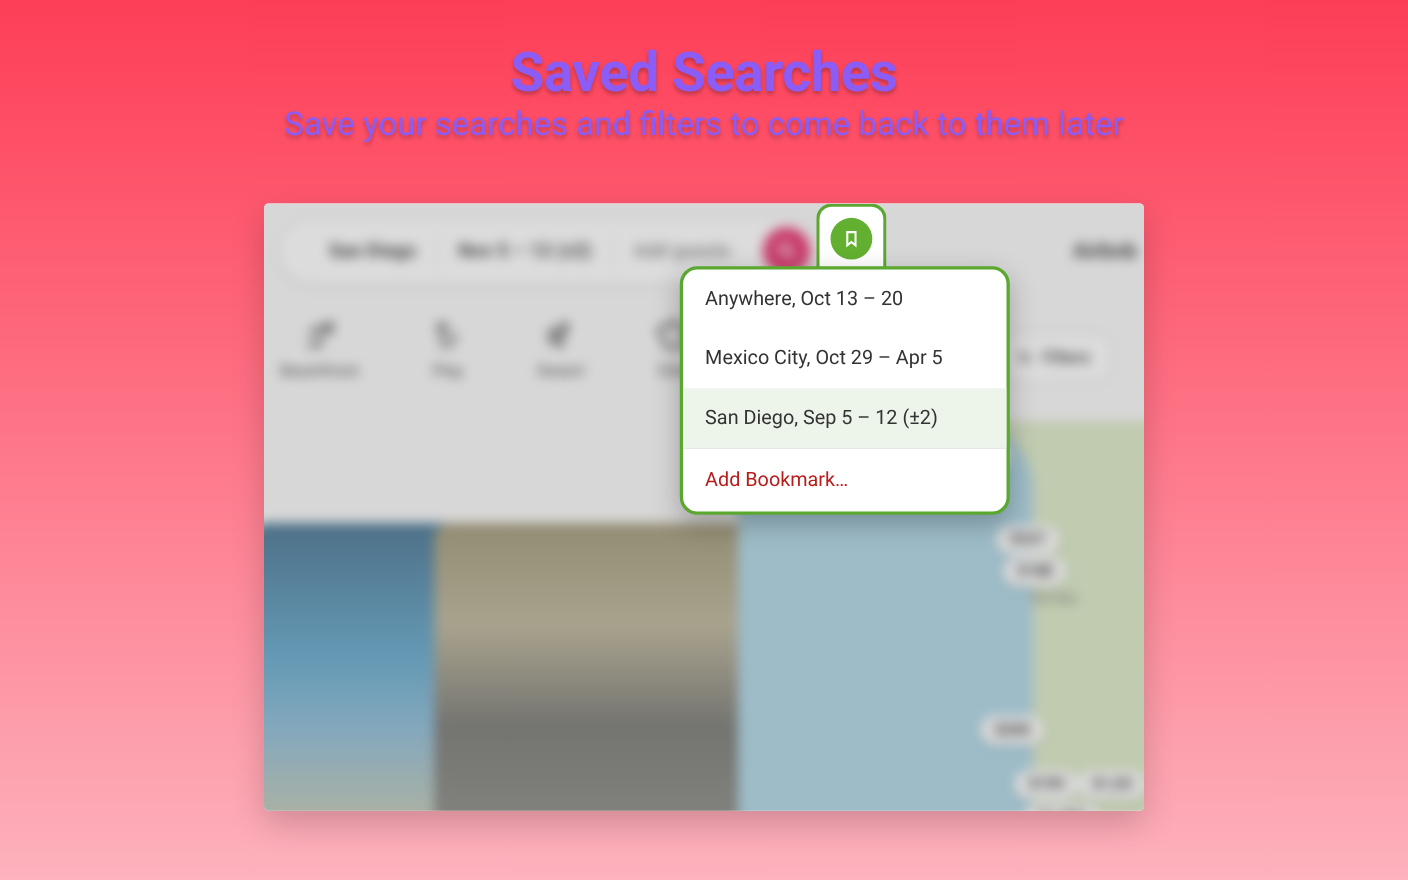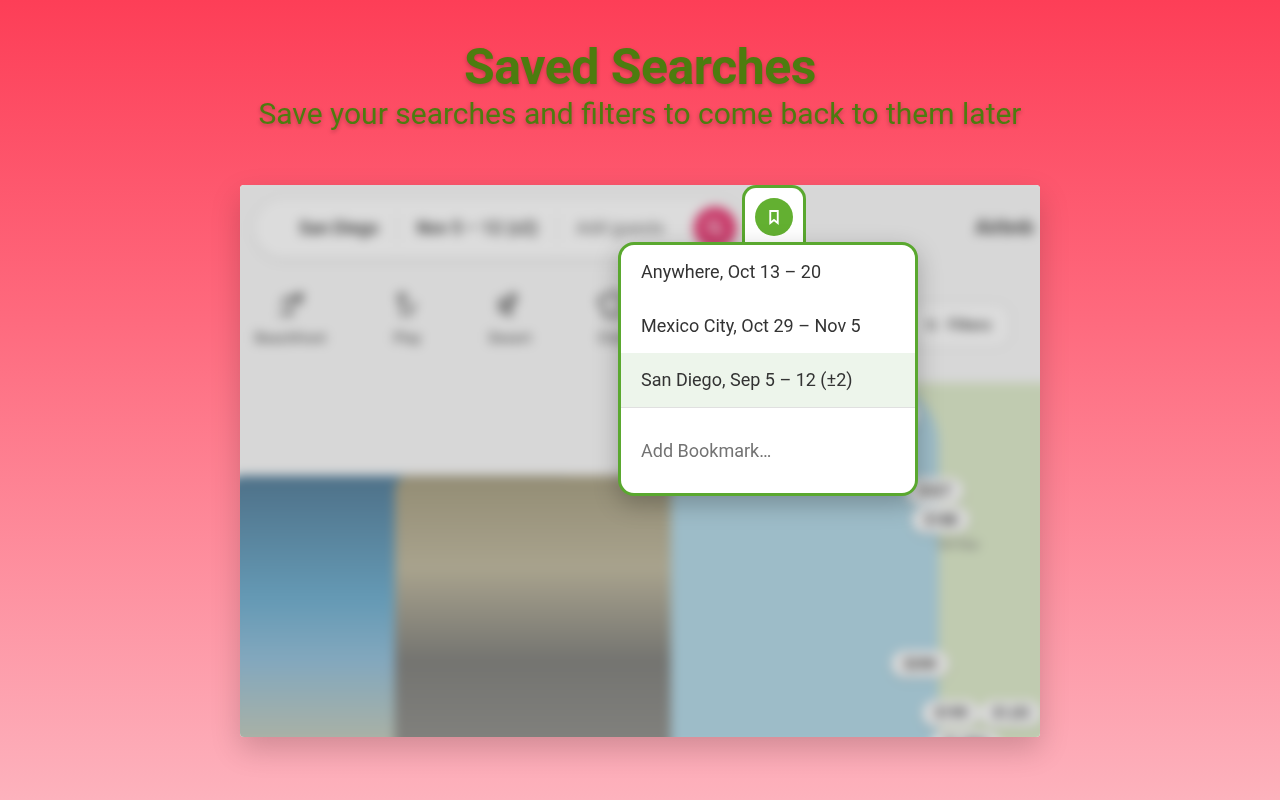--- a/index.html
+++ b/index.html
@@ -5,21 +5,21 @@
   * { margin: 0; padding: 0; box-sizing: border-box; }
   html, body { width: 1280px; height: 800px; overflow: hidden; font-family: -apple-system, BlinkMacSystemFont, "Segoe UI", Roboto, Helvetica, Arial, sans-serif; }
   body {
     background: linear-gradient(180deg, #fd3e57 0%, #fe6a7e 40%, #fdb2bd 100%);
     display: flex;
     flex-direction: column;
     align-items: center;
   }
   .hero {
     text-align: center;
-    color: #4d7c0f;
+    color: #8b5cf6;
     margin-top: 38px;
     text-shadow: 0 2px 4px rgba(0,0,0,0.25);
   }
   .hero h1 { font-size: 50px; font-weight: 700; letter-spacing: -0.5px; }
   .hero p  { font-size: 30px; font-weight: 400; margin-top: 0; }
 
   
   .screenshot {
     position: relative;
     width: 800px;
@@ -192,23 +192,23 @@
   }
   .popover .row.active {
     background: #edf5eb;
   }
   .popover .separator {
     height: 1px;
     background: #e0e0e0;
     margin: 0;
   }
   .popover .add-row {
-    padding: 32px 20px;
+    padding: 18px 20px;
     font-size: 18px;
-    color: #737373;
+    color: #b91c1c;
   }
 </style>
 </head>
 <body>
 
 <div class="hero">
   <h1>Saved Searches</h1>
   <p>Save your searches and filters to come back to them later</p>
 </div>
 
@@ -300,20 +300,20 @@
   <div class="popover-wrap">
     <div class="bookmark-tab">
       <div class="bookmark-circle">
         <svg viewBox="0 0 24 24">
             <path d="M7 4h10v16l-5-4-5 4V4z"></path>
           </svg>
       </div>
     </div>
     <div class="popover">
       <div class="row">Anywhere, Oct 13 – 20</div>
-      <div class="row">Mexico City, Oct 29 – Nov 5</div>
+      <div class="row">Mexico City, Oct 29 – Apr 5</div>
       <div class="row active">San Diego, Sep 5 – 12 (±2)</div>
       <div class="separator"></div>
       <div class="add-row">Add Bookmark…</div>
     </div>
   </div>
 
 </div>
 
 </body></html>

